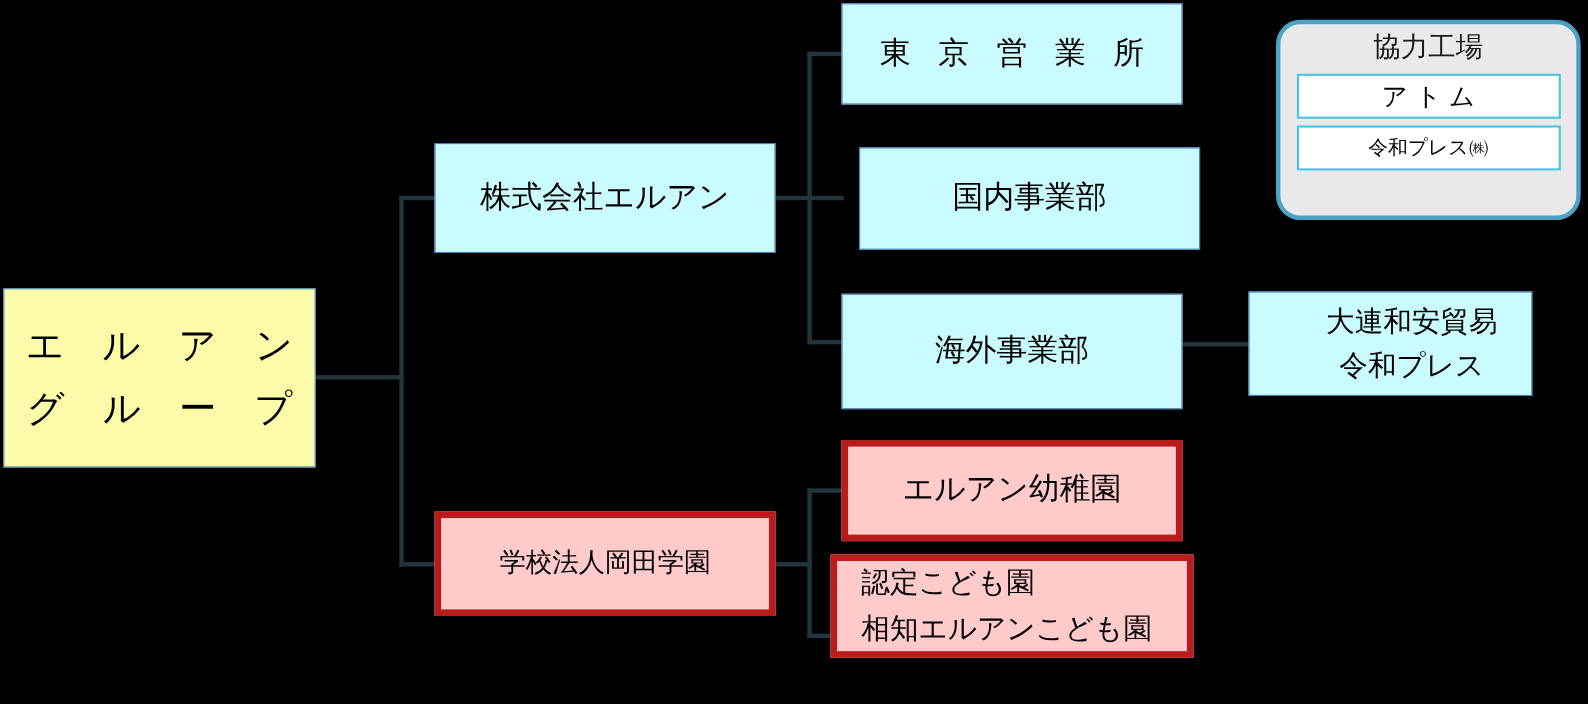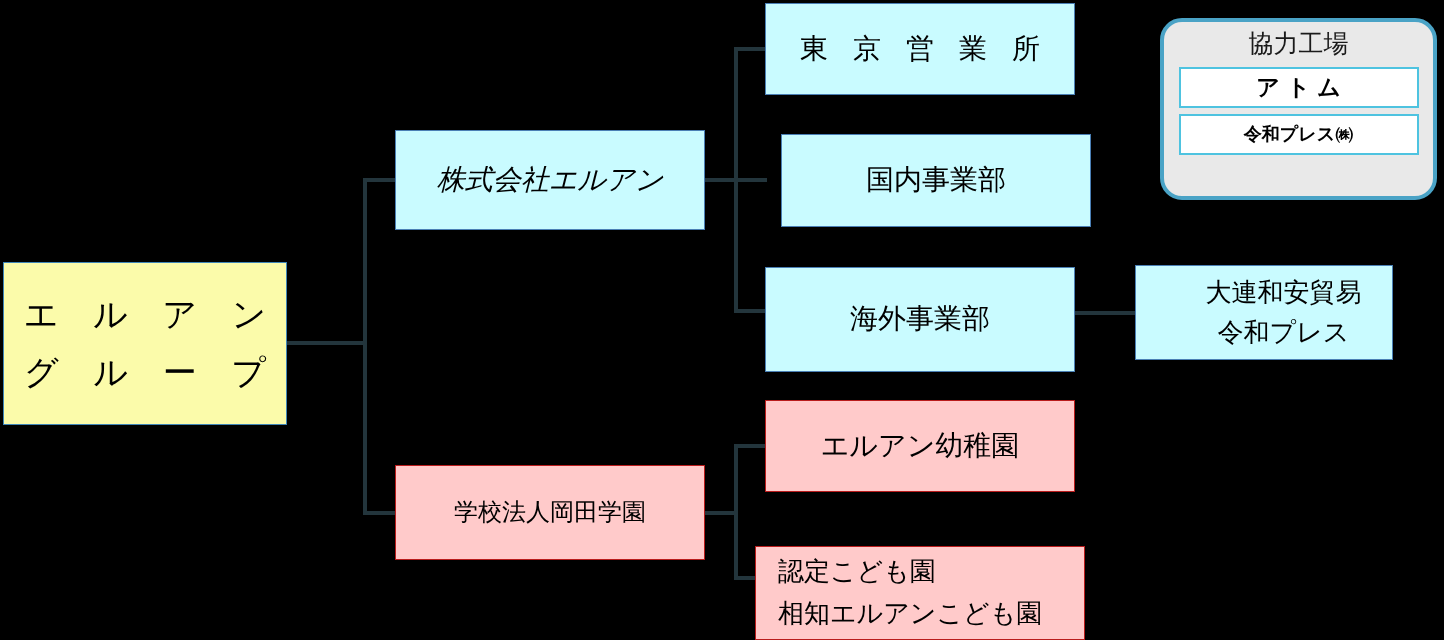--- a/index.html
+++ b/index.html
@@ -43,21 +43,21 @@
     color: #000000;
     line-height: 1.45;
     white-space: pre;
   }
   .node.cyan {
     background: #c9fbff;
     border: 1px solid #4a7fb5;
   }
   .node.pink {
     background: #ffcaca;
-    border: 1px solid #b91c1c;
+    border: 6px solid #b91c1c;
   }
   .node.yellow {
     background: #fbfbaa;
     border: 1px solid #3f86b8;
   }
 
   .node .line {
     display: block;
     white-space: pre;
   }
@@ -70,21 +70,20 @@
     letter-spacing: 13px;
     text-indent: 13px;
   }
   #node-root .line { padding: 4px 0; }
 
   
   #node-ellan-co {
     left: 395px; top: 130px;
     width: 310px; height: 100px;
     font-size: 28px;
-    font-style: italic;
   }
   #node-okada {
     left: 395px; top: 465px;
     width: 310px; height: 95px;
     font-size: 24px;
   }
 
   
   #node-tokyo {
     left: 765px; top: 3px;
@@ -114,21 +113,21 @@
   }
   #node-dalian .line { padding: 1px 0; }
 
   
   #node-kindergarten {
     left: 765px; top: 400px;
     width: 310px; height: 92px;
     font-size: 28px;
   }
   #node-kodomoen {
-    left: 755px; top: 546px;
+    left: 755px; top: 504px;
     width: 330px; height: 94px;
     font-size: 26px;
     align-items: flex-start;
     text-align: left;
     padding-left: 22px;
   }
   #node-kodomoen .line { padding: 2px 0; }
 
   
   #panel-partner {
@@ -157,21 +156,20 @@
     height: 41px;
     background: #ffffff;
     border: 2px solid #4ec3e0;
     display: flex;
     align-items: center;
     justify-content: center;
     color: #000000;
     font-size: 23px;
     white-space: pre;
     margin-bottom: 6px;
-    font-weight: bold;
   }
   .partner-item.wide-space {
     letter-spacing: 7px;
     text-indent: 7px;
   }
   .partner-item.small {
     font-size: 18px;
   }
 </style>
 </head>

